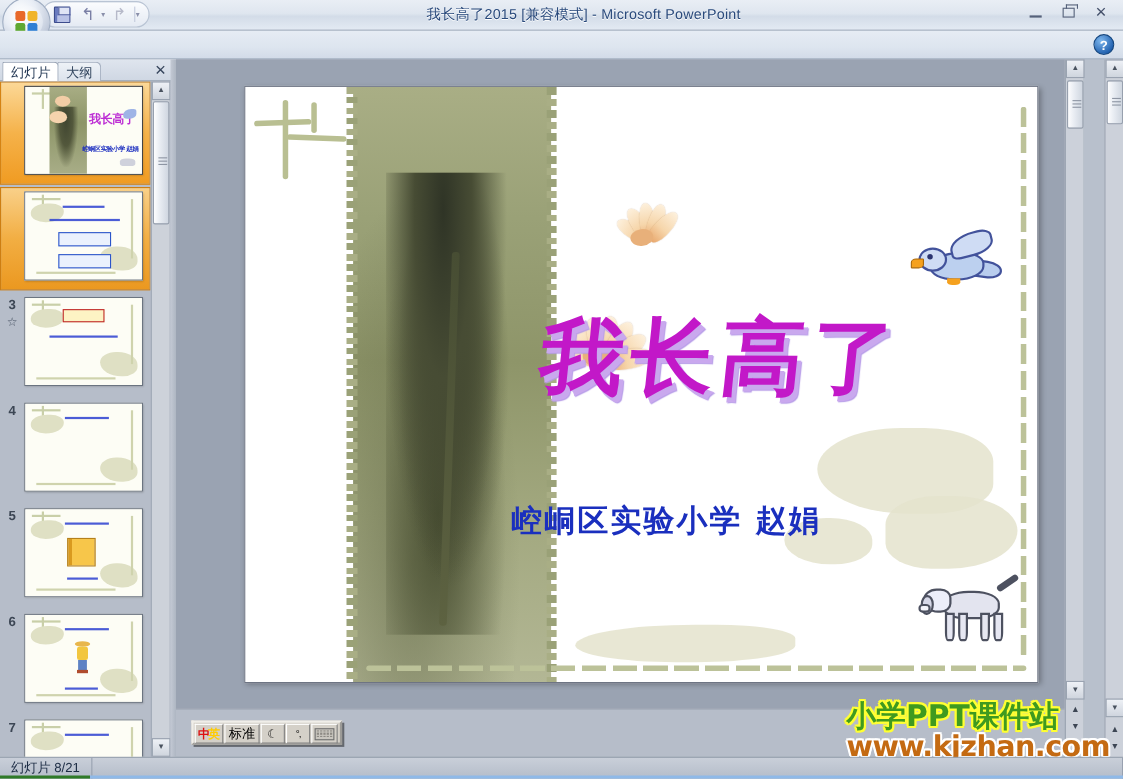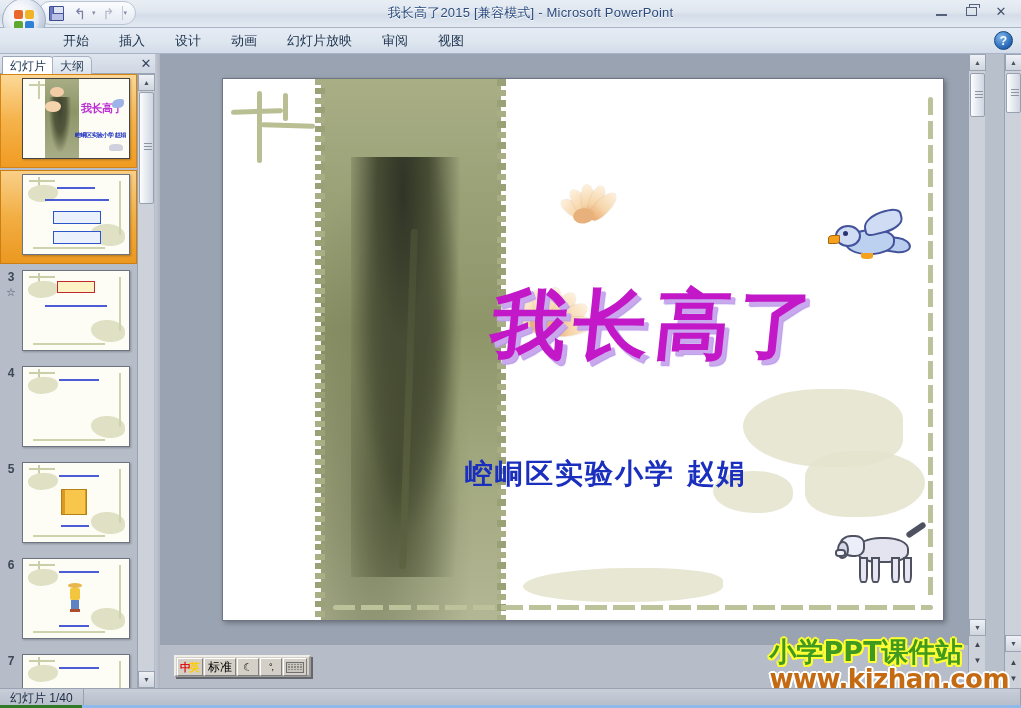--- a/index.html
+++ b/index.html
@@ -523,29 +523,20 @@
       <div class="orb-inner">
         <span class="orb-q oq1"></span>
           <span class="orb-q oq2"></span>
         <span class="orb-q oq3"></span>
           <span class="orb-q oq4"></span>
       </div>
     </div>
   </div>
 
   <div class="ribbon">
-    <div class="tabs">
-      <div class="tab">开始</div>
-      <div class="tab">插入</div>
-      <div class="tab">设计</div>
-      <div class="tab">动画</div>
-      <div class="tab">幻灯片放映</div>
-      <div class="tab">审阅</div>
-      <div class="tab">视图</div>
-    </div>
     <div class="helpbtn">?</div>
   </div>
 
   <div class="leftpanel">
     <div class="panel-tabs">
       <div class="ptab active">幻灯片</div>
       <div class="ptab inactive">大纲</div>
       <div class="ptab-close">✕</div>
     </div>
 
@@ -828,18 +819,18 @@
       </div>
     </div>
   </div>
 
   <div class="watermark">
     <div class="wm1">小学PPT课件站</div>
     <div class="wm2">www.kjzhan.com</div>
   </div>
 
   <div class="statusbar">
-    <div class="status-cell">幻灯片 1/40</div>
+    <div class="status-cell">幻灯片 8/21</div>
     <div class="status-cell status-rest"></div>
   </div>
   <div class="taskbar-accent"></div>
 
 </div>
 
 </body></html>

